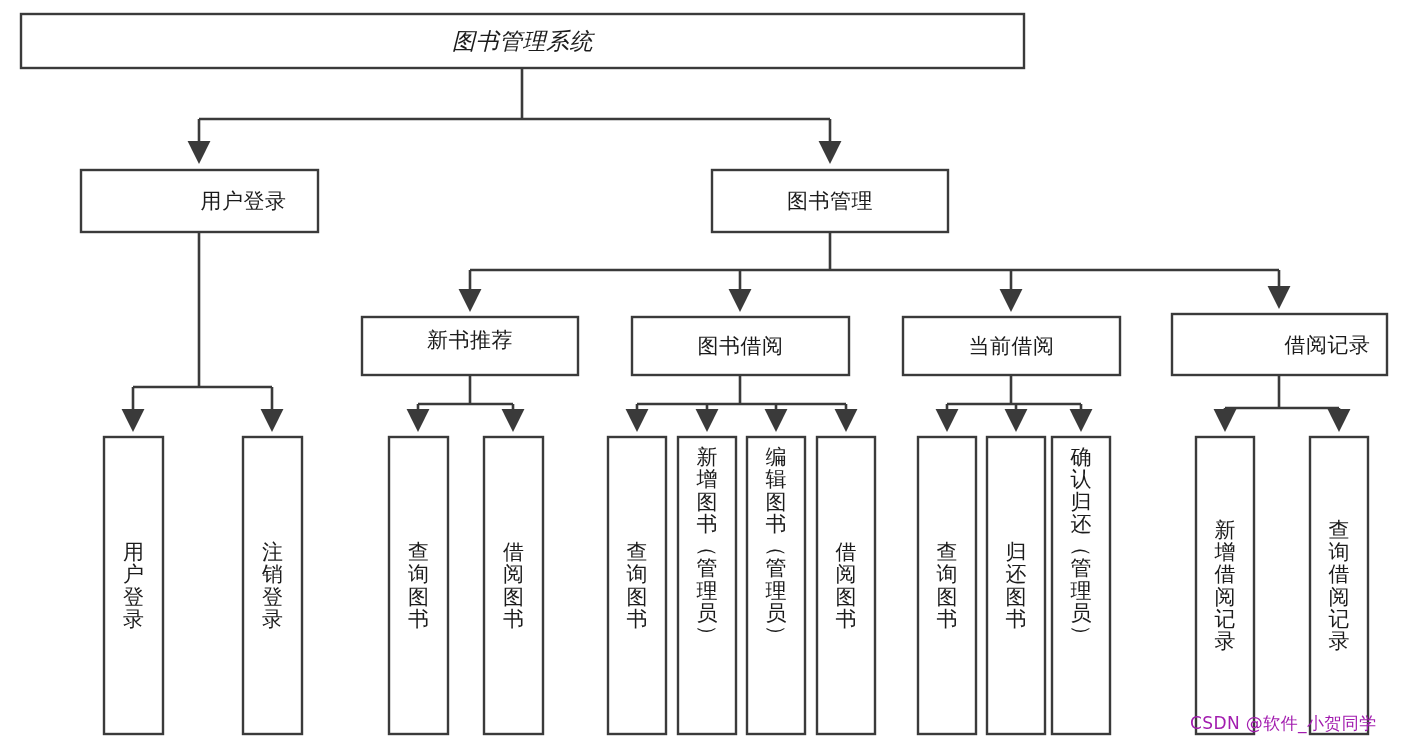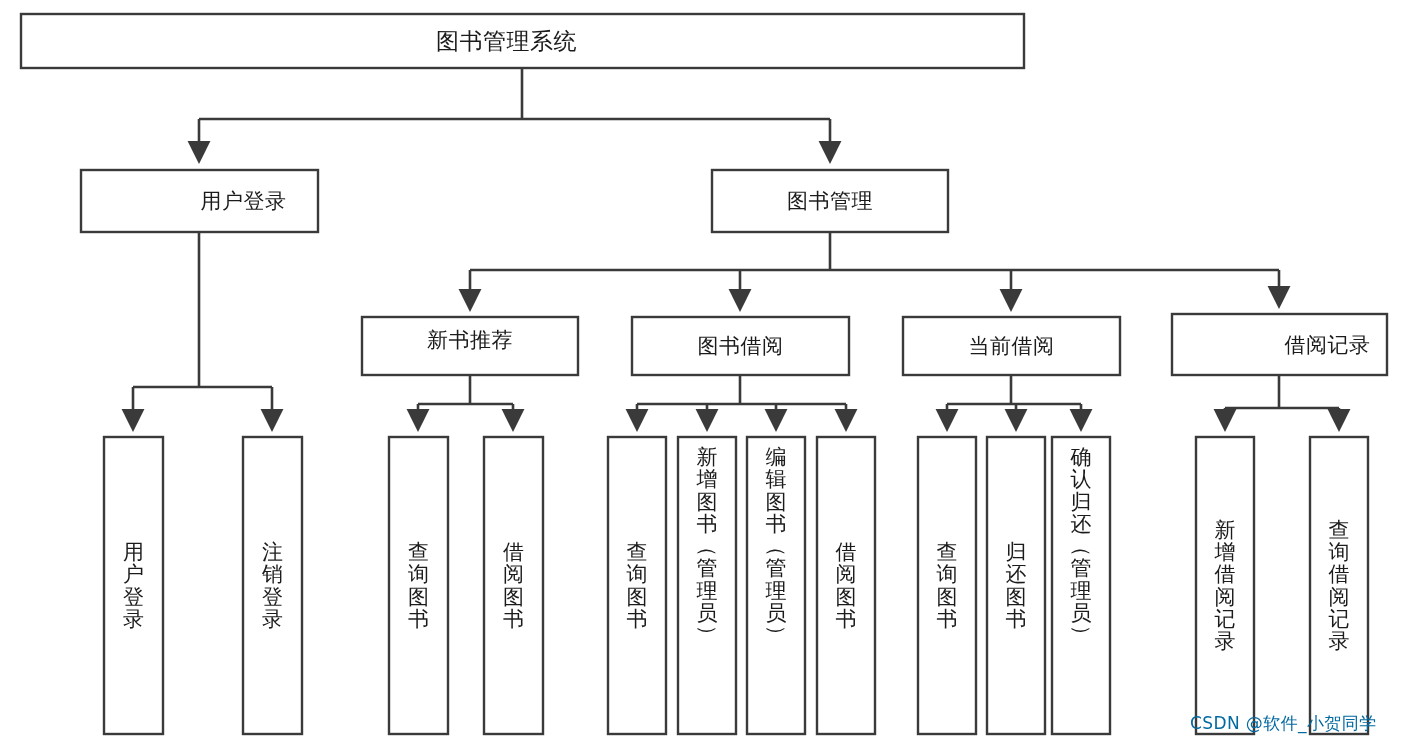--- a/index.html
+++ b/index.html
@@ -69,21 +69,21 @@
   .node-label-v span.rot {
     display: block;
     text-align: center;
     transform: rotate(90deg);
   }
   .watermark {
     position: absolute;
     left: 1190px;
     top: 712px;
     font-size: 17px;
-    color: #0369a1;
+    color: #a21caf;
     white-space: nowrap;
     letter-spacing: 0.4px;
     pointer-events: none;
   }
 </style>
 </head>
 <body>
 
 <div id="diagram-root">
 
@@ -156,21 +156,21 @@
     <rect class="node-box" x="817" y="437" width="58" height="297"></rect>
 
     <rect class="node-box" x="918" y="437" width="58" height="297"></rect>
     <rect class="node-box" x="987" y="437" width="58" height="297"></rect>
     <rect class="node-box" x="1052" y="437" width="58" height="297"></rect>
 
     <rect class="node-box" x="1196" y="437" width="58" height="297"></rect>
     <rect class="node-box" x="1310" y="437" width="58" height="297"></rect>
   </svg>
 
-  <div class="node-label-h" style="left:5px; top:14px; width:1003px; height:54px; font-size:23px;">图书管理系统</div>
+  <div class="node-label-h" style="left:21px; top:14px; width:1003px; height:54px; font-size:23px;font-style:italic;">图书管理系统</div>
 
   <div class="node-label-h" style="left:81px; top:170px; width:237px; height:62px;margin-left:44px;">用户登录</div>
   <div class="node-label-h" style="left:712px; top:170px; width:236px; height:62px;">图书管理</div>
 
   <div class="node-label-h" style="left:362px; top:317px; width:216px; height:46px;">新书推荐</div>
   <div class="node-label-h" style="left:632px; top:317px; width:217px; height:58px;">图书借阅</div>
   <div class="node-label-h" style="left:903px; top:317px; width:217px; height:58px;border-radius:18px;">当前借阅</div>
   <div class="node-label-h" style="left:1172px; top:314px; width:215px; height:61px;padding-left:48px;">借阅记录</div>
 
   <div class="node-label-v" style="left: 104px; top: 437px; width: 59px; height: 297px; justify-content: center;">

